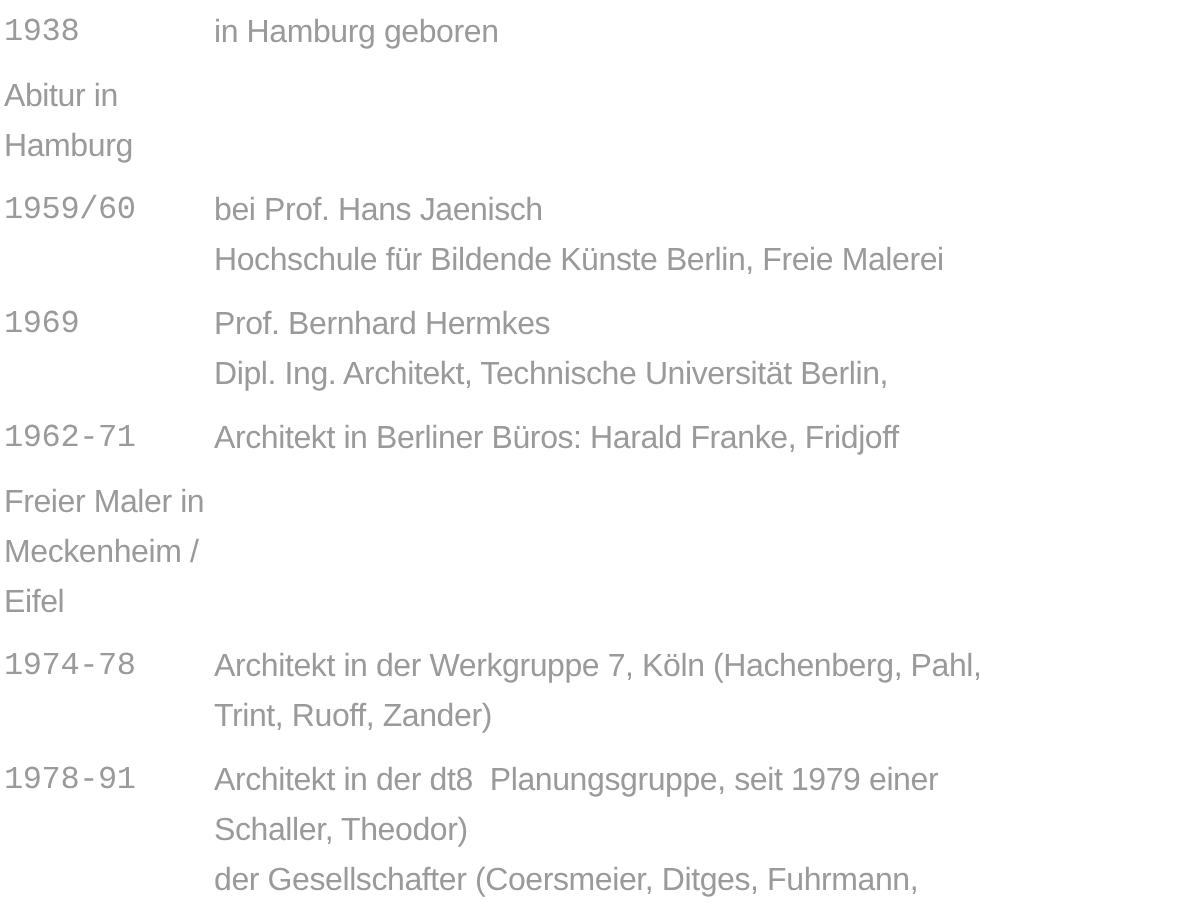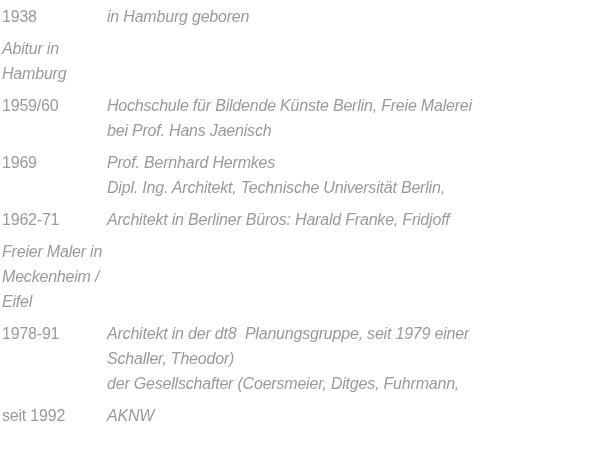--- a/index.html
+++ b/index.html
@@ -22,24 +22,24 @@
     line-height: 25px;
     letter-spacing: -0.2px;
   }
   .entry {
     display: grid;
     grid-template-columns: 105px 1fr;
     margin-bottom: 7px;
   }
   .entry-year {
     white-space: pre;
+    font-family: Liberation Mono, monospace;
   }
   .entry-description .line {
     white-space: pre-wrap;
-    font-style: italic;
   }
 </style>
 </head>
 <body>
 
 <div class="cv-timeline">
 
   <div class="entry">
     <div class="entry-year">1938</div>
     <div class="entry-description">
@@ -49,22 +49,22 @@
 
   <div class="entry">
     <div class="entry-description">
       <div class="line">Abitur in Hamburg</div>
     </div>
   </div>
 
   <div class="entry">
     <div class="entry-year">1959/60</div>
     <div class="entry-description">
+      <div class="line">bei Prof. Hans Jaenisch</div>
       <div class="line">Hochschule für Bildende Künste Berlin, Freie Malerei</div>
-      <div class="line">bei Prof. Hans Jaenisch</div>
     </div>
   </div>
 
   <div class="entry">
     <div class="entry-year">1969</div>
     <div class="entry-description">
       <div class="line">Prof. Bernhard Hermkes</div>
       <div class="line">Dipl. Ing. Architekt, Technische Universität Berlin,</div>
     </div>
   </div>
@@ -75,20 +75,27 @@
       <div class="line">Architekt in Berliner Büros: Harald Franke, Fridjoff</div>
     </div>
   </div>
 
   <div class="entry">
     <div class="entry-description">
       <div class="line">Freier Maler in Meckenheim / Eifel</div>
     </div>
   </div>
 
+  <div class="entry">
+    <div class="entry-year">1974-78</div>
+    <div class="entry-description">
+      <div class="line">Architekt in der Werkgruppe 7, Köln (Hachenberg, Pahl,</div>
+      <div class="line">Trint, Ruoff, Zander)</div>
+    </div>
+  </div>
 
   <div class="entry">
     <div class="entry-year">1978-91</div>
     <div class="entry-description">
       <div class="line">Architekt in der dt8  Planungsgruppe, seit 1979 einer</div>
       <div class="line">Schaller, Theodor)</div>
       <div class="line">der Gesellschafter (Coersmeier, Ditges, Fuhrmann,</div>
     </div>
   </div>
 

